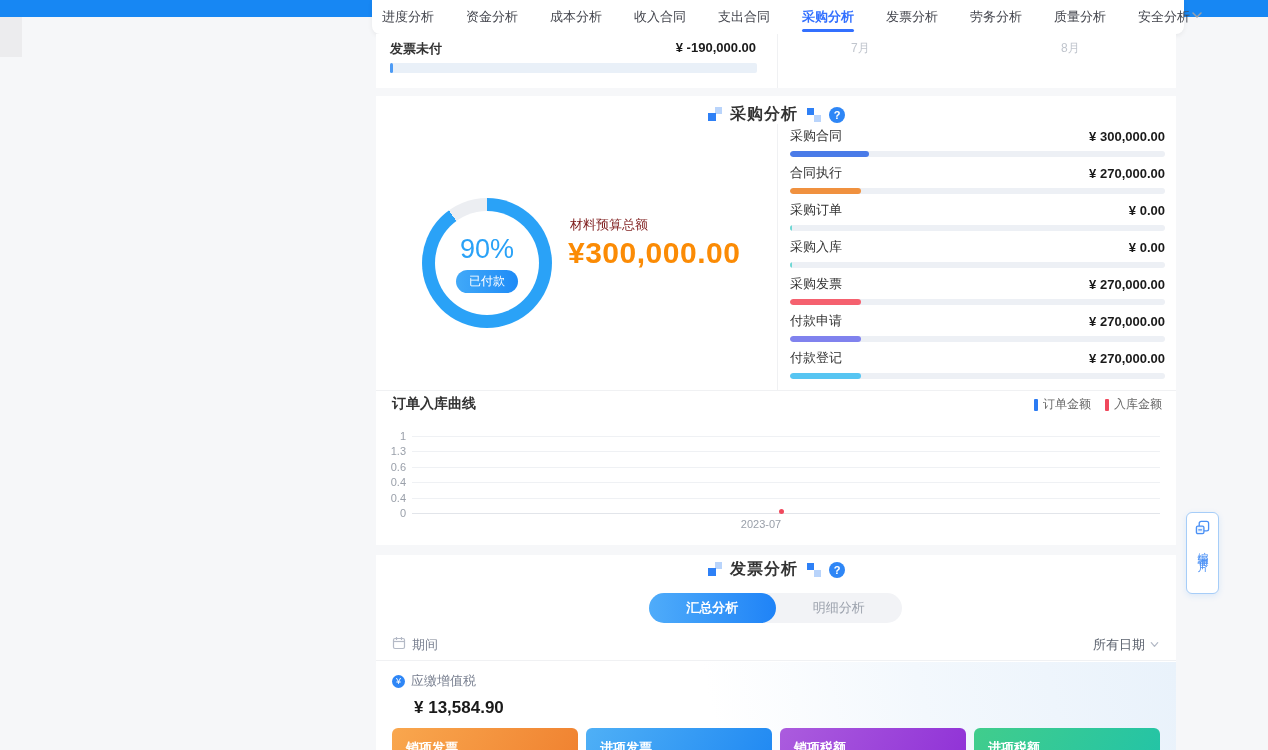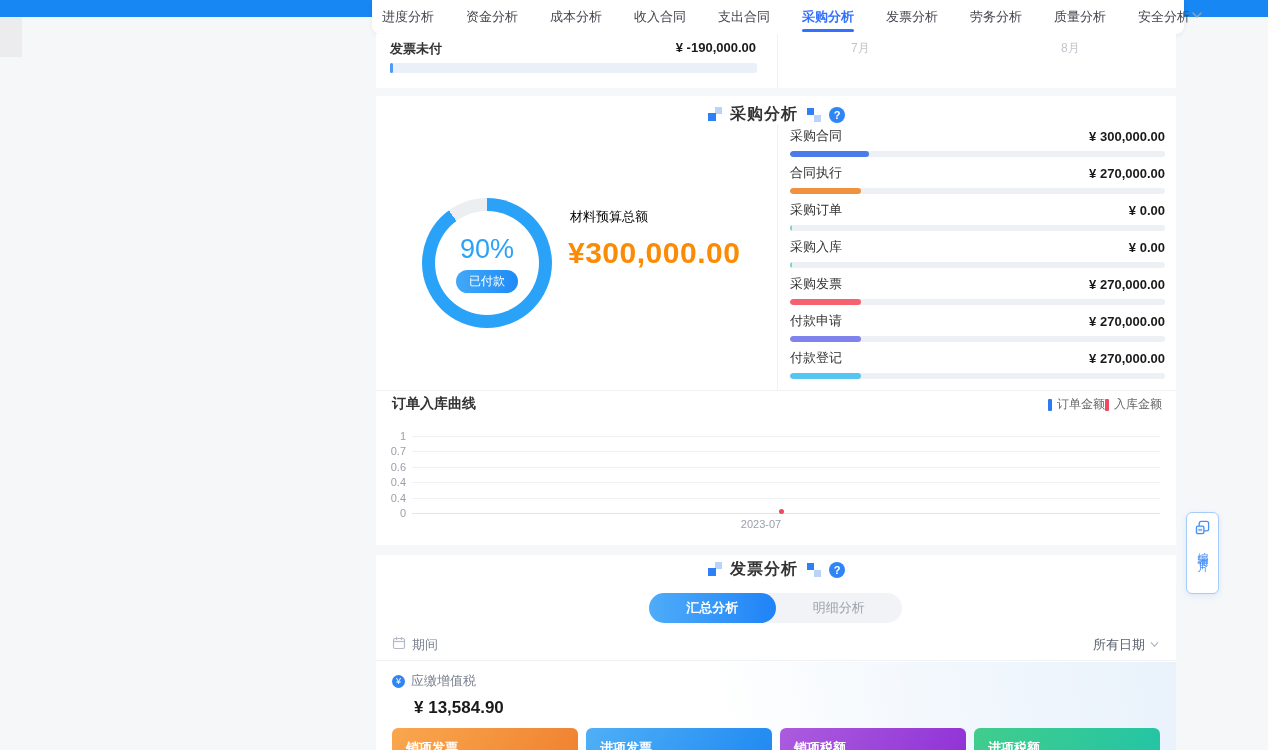--- a/index.html
+++ b/index.html
@@ -50,35 +50,35 @@
   .qmark { width:16px; height:16px; border-radius:50%; background:#2e86f6; color:#fff; font-size:11px; font-weight:700;
            display:flex; align-items:center; justify-content:center; cursor:pointer; }
 
   
   .donut { position:absolute; left:46px; top:102px; width:130px; height:130px; border-radius:50%; }
   .donut-hole { position:absolute; left:13px; top:13px; width:104px; height:104px; border-radius:50%; background:#fff;
                 display:flex; flex-direction:column; align-items:center; justify-content:center; gap:5px; }
   .donut-pct { font-size:27px; color:#2aa2f7; font-weight:500; }
   .donut-badge { background:linear-gradient(90deg,#41a9f8,#1e8bf7); color:#fff; font-size:12px;
                  padding:3px 13px; border-radius:999px; }
-  .budget-label { position:absolute; left:194px; top:112px; font-size:13px; color:#000000; }
+  .budget-label { position:absolute; left:194px; top:120px; font-size:13px; color:#7f1d1d; }
   .budget-value { position:absolute; left:192px; top:140px; font-size:30px; font-weight:700; color:#fb8b05; letter-spacing:.5px; }
 
   
   .bars-pane { position:absolute; left:414px; top:31px; width:375px; display:flex; flex-direction:column; gap:10px; }
   .bar-row { height:27px; position:relative; }
   .bar-head { display:flex; justify-content:space-between; align-items:center;gap:24px; }
   .bar-label { font-size:13px; color:#333; }
   .bar-value { font-size:13px; font-weight:700; color:#1a1a1a; }
   .bar-track { margin-top:6px; height:6px; border-radius:3px; background:#edf0f5; overflow:hidden; }
   .bar-fill { height:6px; border-radius:3px; }
 
   
   .chart-title { position:absolute; left:16px; top:299px; font-size:14px; font-weight:700; color:#333; }
-  .legend { position:absolute; right:14px; top:300px; display:flex; align-items:center; }
+  .legend { position:absolute; right:14px; top:300px; display:flex; gap:14px; align-items:center; }
   .legend-item { display:flex; gap:5px; align-items:center; cursor:pointer; }
   .legend-marker { width:4px; height:12px; border-radius:1px; }
   .legend-label { font-size:12px; color:#666; }
   .gridline { position:absolute; left:36px; width:748px; height:1px; background:#eff1f4; }
   .gridline.zero { background:#e2e5ea; }
   .ytick { position:absolute; left:0; width:30px; text-align:right; font-size:11px; color:#9aa0aa; }
   .xlabel { position:absolute; left:345px; width:80px; text-align:center; font-size:11px; color:#9aa0aa; }
   .dot { position:absolute; width:5px; height:5px; border-radius:50%; }
 
   
@@ -249,21 +249,21 @@
         <span class="legend-label">订单金额</span>
       </span>
       <span class="legend-item">
         <span class="legend-marker" style="background: rgb(240, 72, 92);"></span>
         <span class="legend-label">入库金额</span>
       </span>
     </div>
 
     <div>
       <span class="ytick" style="top:334px;">1</span>
-      <span class="ytick" style="top:349px;">0.7</span>
+      <span class="ytick" style="top:349px;">1.3</span>
       <span class="ytick" style="top:365px;">0.6</span>
       <span class="ytick" style="top:380px;">0.4</span>
       <span class="ytick" style="top:396px;">0.4</span>
       <span class="ytick" style="top:411px;">0</span>
       <div class="gridline" style="top:340px;"></div>
       <div class="gridline" style="top:355px;"></div>
       <div class="gridline" style="top:371px;"></div>
       <div class="gridline" style="top:386px;"></div>
       <div class="gridline" style="top:402px;"></div>
       <div class="gridline zero" style="top:417px;"></div>

